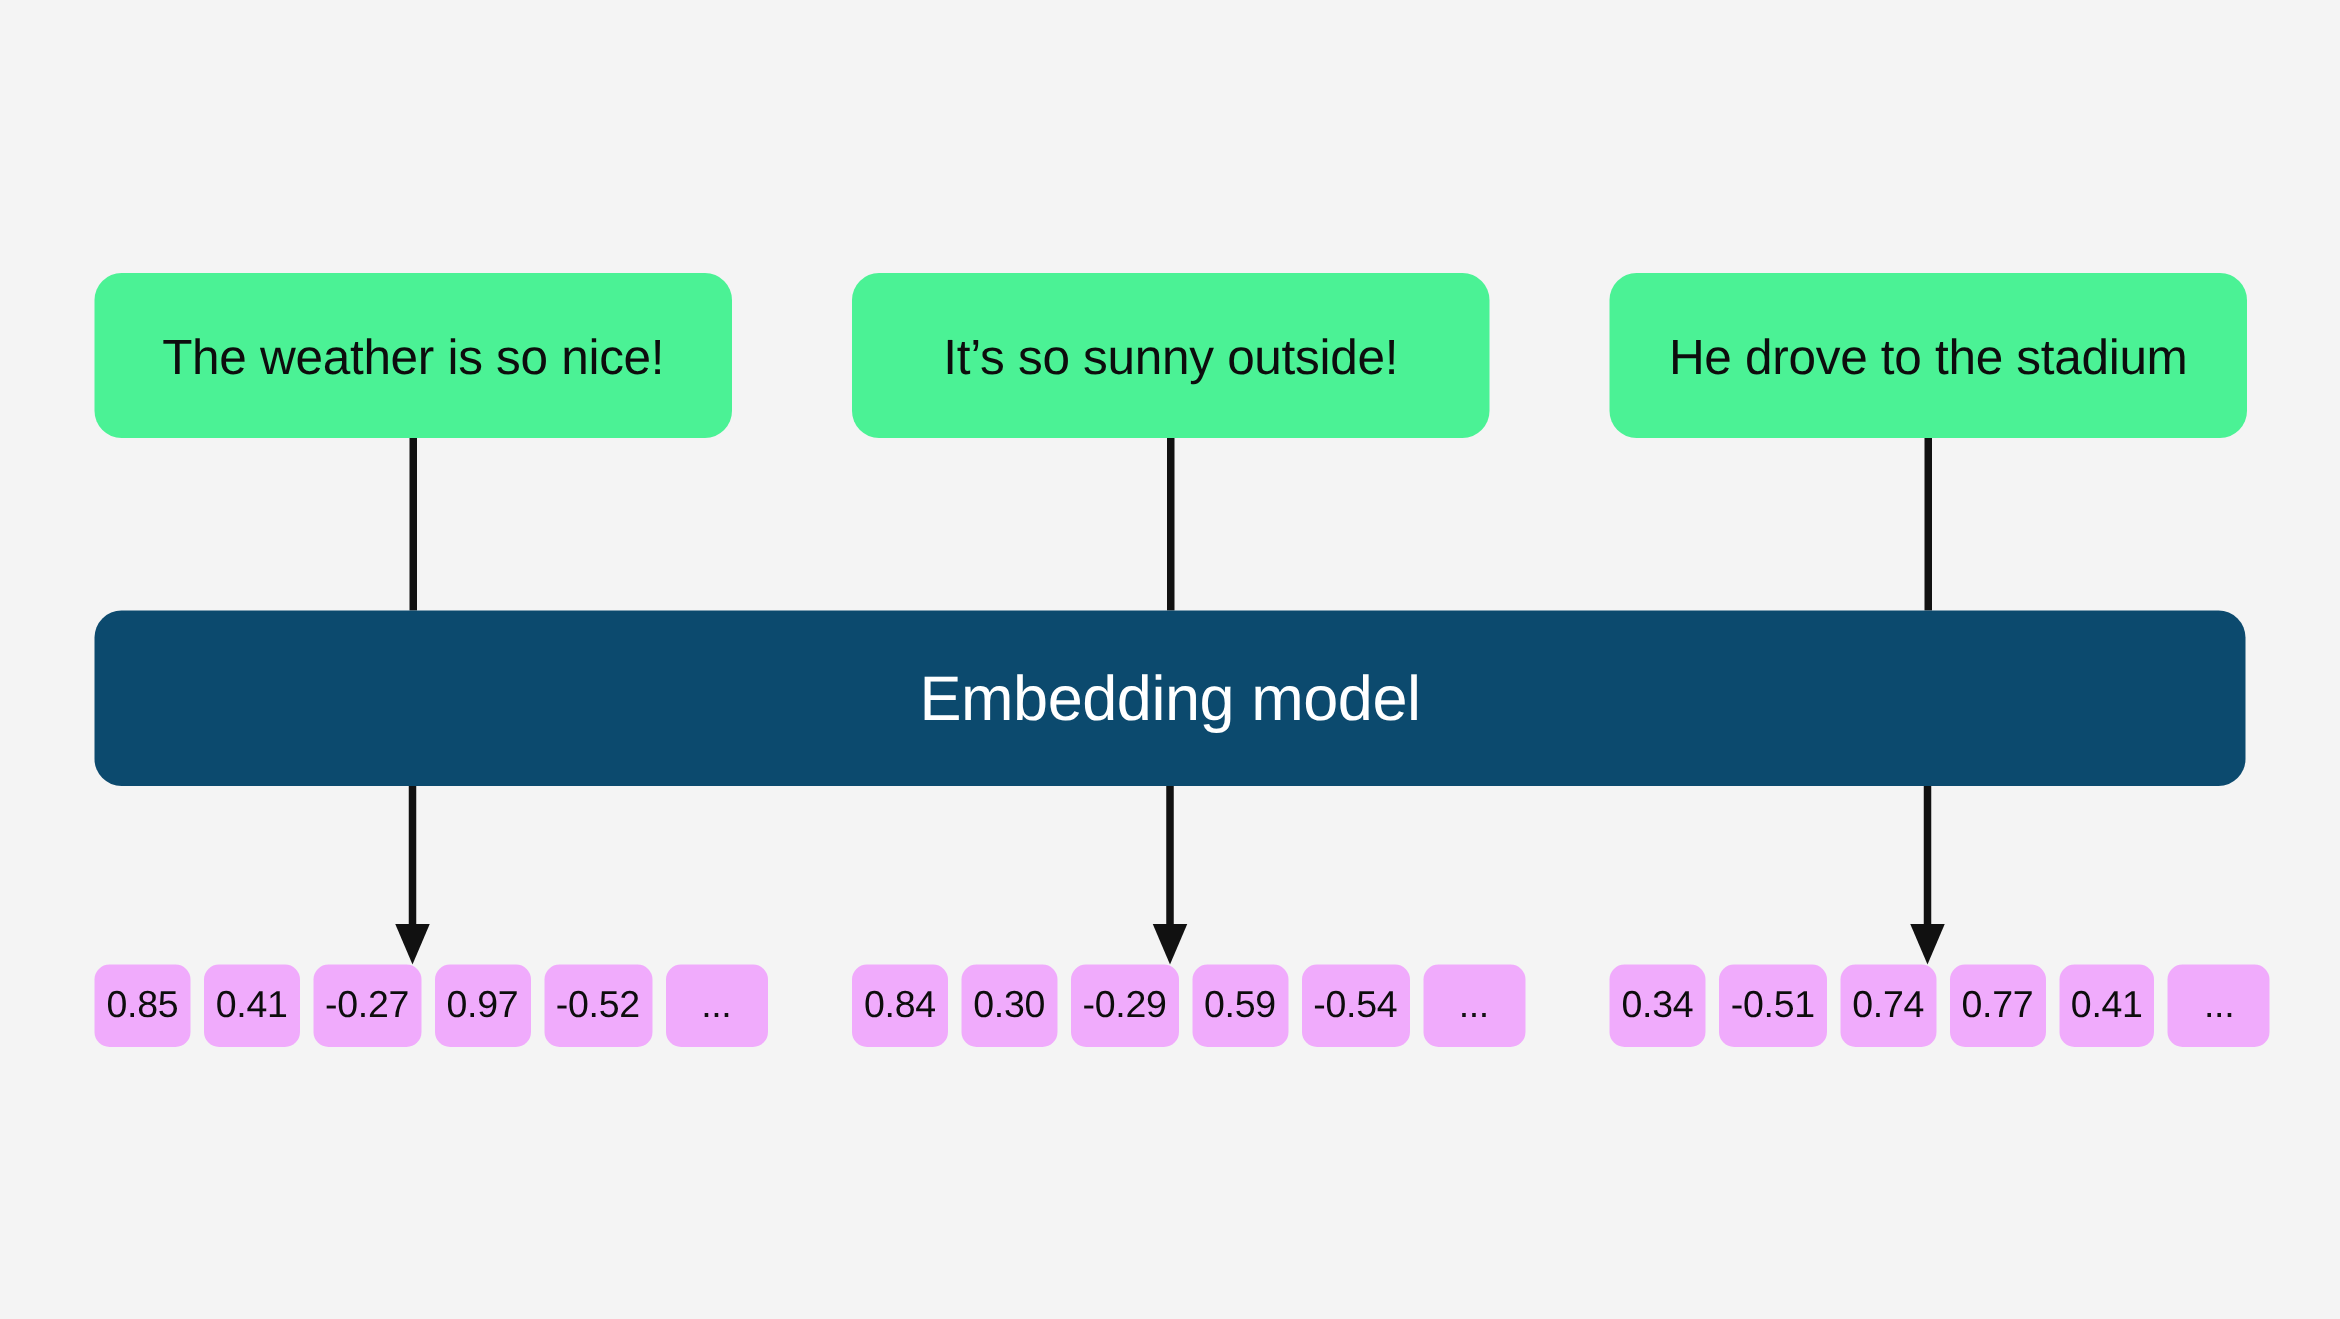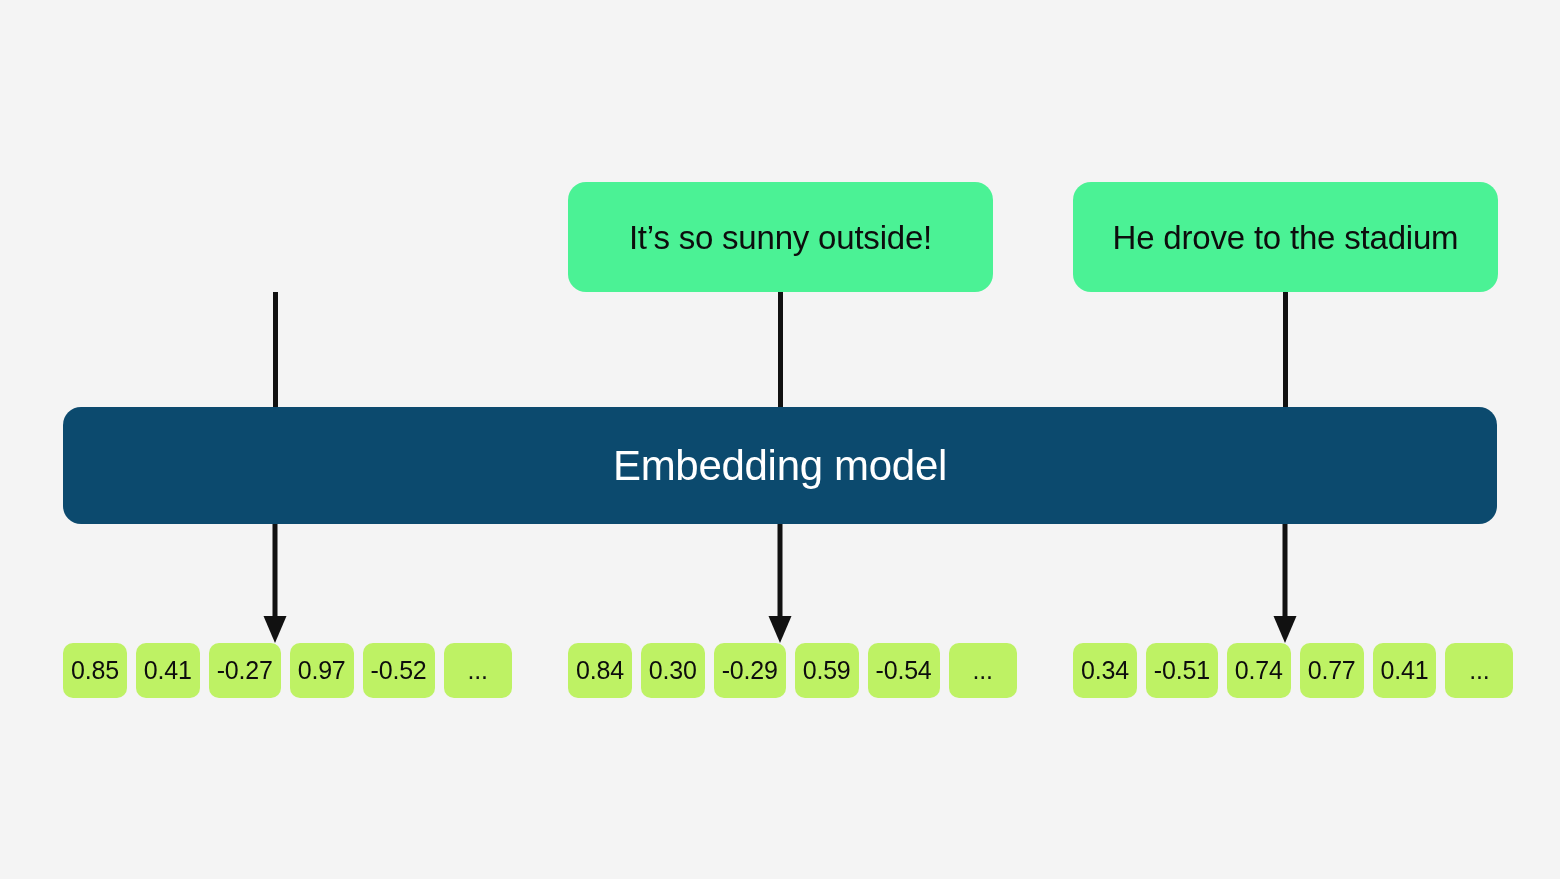--- a/index.html
+++ b/index.html
@@ -98,21 +98,21 @@
     height: 55px;
     display: flex;
     align-items: stretch;
     gap: 9px;
   }
   #vector-row-0 { left: 63px; }
   #vector-row-1 { left: 568px; }
   #vector-row-2 { left: 1073px; }
 
   .vector-chip {
-    background: #bef264;
+    background: #f0abfc;
     border-radius: 10px;
     display: flex;
     align-items: center;
     justify-content: center;
     min-width: 62px;
     padding: 0 8px;
     box-sizing: border-box;
   }
   .vector-chip-text {
     font-size: 25px;
@@ -127,20 +127,23 @@
   .vector-chip.ellipsis .vector-chip-text {
     font-size: 25px;
     color: #111111;
   }
 </style>
 </head>
 <body>
 
 <div id="diagram">
 
+  <div class="sentence-box" id="sentence-box-0">
+    <span class="sentence-text">The weather is so nice!</span>
+  </div>
   <div class="sentence-box" id="sentence-box-1">
     <span class="sentence-text">It’s so sunny outside!</span>
   </div>
   <div class="sentence-box" id="sentence-box-2">
     <span class="sentence-text">He drove to the stadium</span>
   </div>
 
   <div class="connector-line" id="connector-line-0"></div>
   <div class="connector-line" id="connector-line-1"></div>
   <div class="connector-line" id="connector-line-2"></div>

